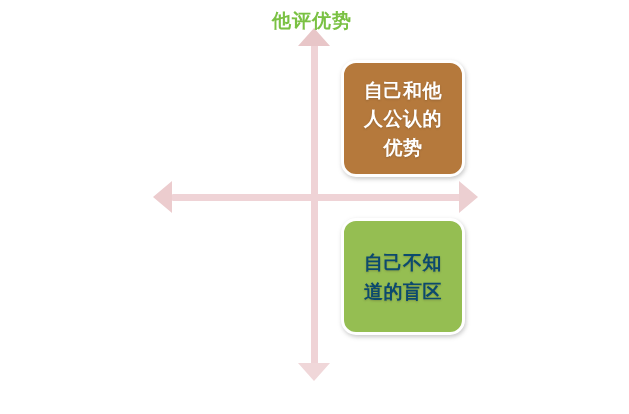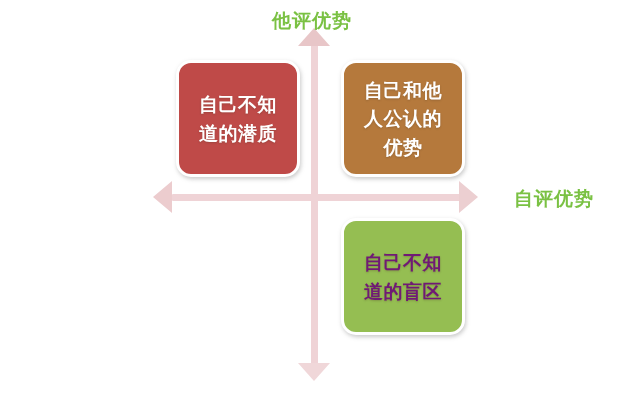--- a/index.html
+++ b/index.html
@@ -122,28 +122,24 @@
 
   <div class="axis-v" style="background: rgb(239, 211, 214);"></div>
   <div class="axis-h" style="background: rgb(239, 211, 214);"></div>
 
   <div class="arrow arrow-up"></div>
   <div class="arrow arrow-down"></div>
   <div class="arrow arrow-left"></div>
   <div class="arrow arrow-right"></div>
 
   <div class="axis-label lbl-top" style="color: rgb(122, 193, 67); text-align: center;">他评优势</div>
-  <div class="axis-label lbl-right" style="color: rgb(122, 193, 67);">自评优势</div>
 
-  <div class="qbox" id="q-tl" style="background: rgb(191, 74, 72); color: rgb(255, 255, 255);">
-    <span class="txt">自己不知道的潜质</span>
-  </div>
 
   <div class="qbox" id="q-tr" style="background: rgb(181, 121, 60); color: rgb(255, 255, 255);">
     <span class="txt">自己和他人公认的优势</span>
   </div>
 
 
-  <div class="qbox" id="q-br" style="background: rgb(149, 190, 82); color: #701a75;">
+  <div class="qbox" id="q-br" style="background: rgb(149, 190, 82); color: #0c4a6e;">
     <span class="txt">自己不知道的盲区</span>
   </div>
 
 </div>
 
 </body></html>

